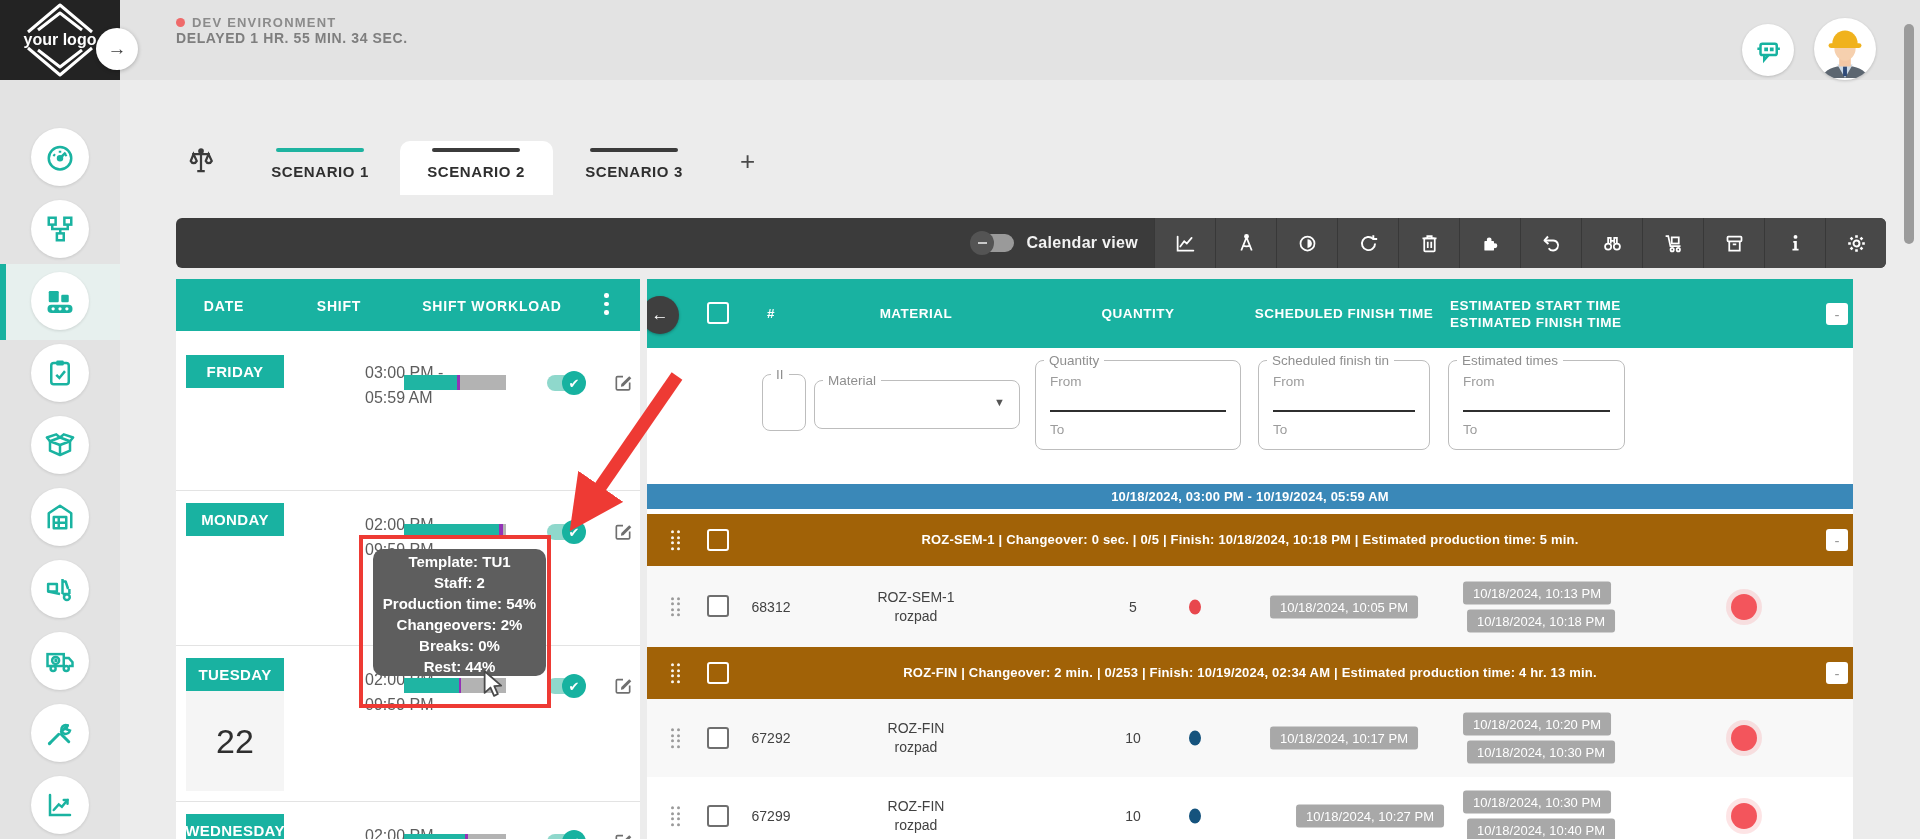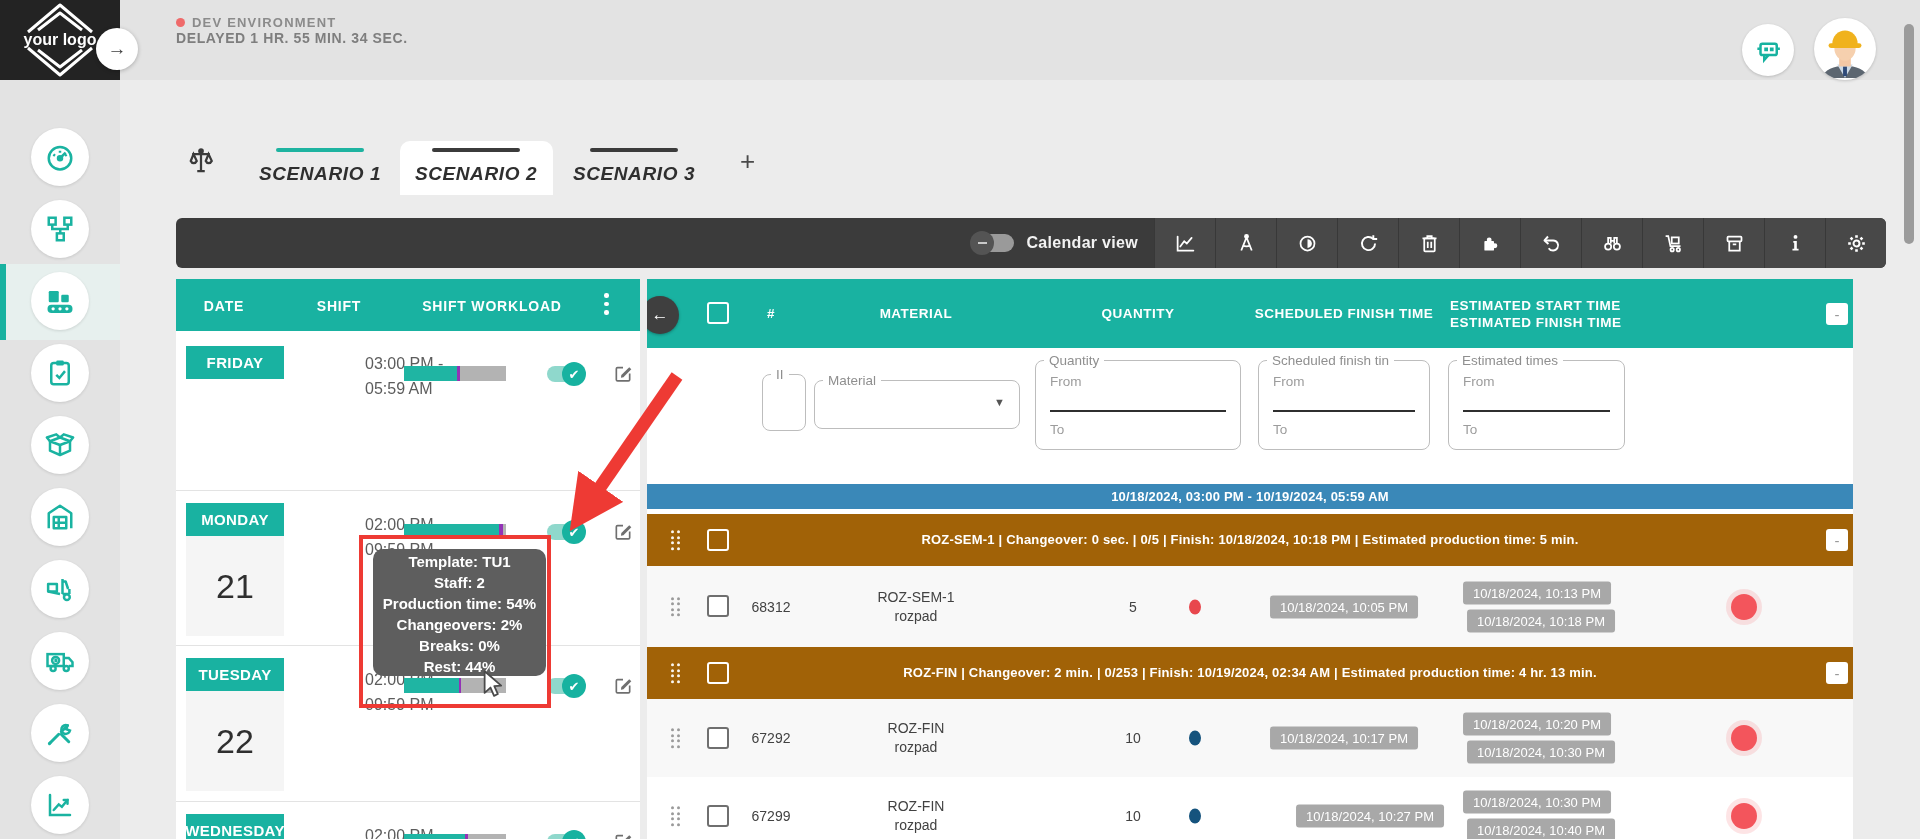--- a/index.html
+++ b/index.html
@@ -26,22 +26,22 @@
   
   .sidebar { position:absolute; left:0; top:80px; width:120px; height:759px; background:#e3e3e3; }
   .side-active-tile { position:absolute; left:0; top:184px; width:120px; height:76px; background:#e7f0ee; }
   .side-active-bar { position:absolute; left:0; top:0; width:6px; height:76px; background:#18b2a0; }
   .side-btn { position:absolute; left:31px; width:58px; height:58px; border-radius:50%; background:#fff;
     box-shadow:0 1px 3px rgba(0,0,0,.12); display:flex; align-items:center; justify-content:center; color:#1ab3a1; cursor:pointer; }
   .side-btn svg { width:30px; height:30px; }
 
   
   .scale-btn { position:absolute; left:186px; top:146px; width:30px; height:30px; color:#3a3a3a; cursor:pointer; }
-  .tab-label { position:absolute; top:163px; transform:translateX(-50%); font-size:19px; font-weight:bold;
-    color:#2f2f2f; letter-spacing:.6px; white-space:nowrap; cursor:pointer;font-style:italic; }
+  .tab-label { position:absolute; top:163px; transform:translateX(-50%); font-size:15px; font-weight:bold;
+    color:#2f2f2f; letter-spacing:.6px; white-space:nowrap; cursor:pointer; }
   .tab-bar { position:absolute; top:148px; width:88px; height:4px; border-radius:2px; }
   .tab-active-bg { position:absolute; left:400px; top:141px; width:153px; height:54px; background:#fff; border-radius:10px 10px 0 0; }
   .tab-add { position:absolute; left:740px; top:148px; font-size:26px; color:#4a4a4a; cursor:pointer; line-height:26px; }
 
   
   .toolbar { position:absolute; left:176px; top:218px; width:1710px; height:50px; background:#3b3b3b; border-radius:6px;
     display:flex; align-items:center; justify-content:flex-end; }
   .cal-toggle { display:flex; align-items:center; gap:12px; margin-right:16px; cursor:pointer; }
   .cal-pill { position:relative; width:40px; height:18px; border-radius:9px; background:#9a9a9a; }
   .cal-knob { position:absolute; left:-4px; top:-3px; width:24px; height:24px; border-radius:50%; background:#545454;
@@ -372,41 +372,40 @@
       <span class="sp-col" style="left:48px;">DATE</span>
       <span class="sp-col" style="left:163px;">SHIFT</span>
       <span class="sp-col" style="left:316px;">SHIFT WORKLOAD</span>
       <span class="kebab">
           <i></i>
           <i></i>
           <i></i>
         </span>
     </div>
 
-    <div class="shift-row" style="top:51px; height:159px;">
+    <div class="shift-row" style="top:60px; height:159px;">
       <div class="day-chip" style="top:16px;">FRIDAY</div>
       <div class="shift-time" style="top:21px;"><span>03:00 PM -</span><br><span>05:59 AM</span></div>
       <div class="wl-bar" style="top:36px;">
         <div class="wl-seg-prod" style="width: 52%;"></div>
         <div class="wl-seg-chg" style="width: 3%;"></div>
       </div>
       <div class="toggle" style="top:36px;">
         <span class="toggle-knob">✔</span>
       </div>
       <div class="edit-btn" style="top:33px;">
         <svg viewBox="0 0 24 24" fill="none" stroke="currentColor" stroke-width="2">
           <path d="M20 12.5 V20 a1.5 1.5 0 0 1 -1.5 1.5 h-13 A1.5 1.5 0 0 1 4 20 V7 a1.5 1.5 0 0 1 1.5 -1.5 H12"></path>
           <path d="M10 14.5 L19.5 5 L22 7.5 L12.5 17 L9.5 17.8 Z" fill="currentColor" stroke="none"></path>
         </svg>
       </div>
     </div>
 
     <div class="shift-row shift-sep" style="top:211px; height:155px;">
       <div class="day-chip" style="top:12px;">MONDAY</div>
-      <div class="date-cell" style="top:45px;">21</div>
       <div class="shift-time" style="top:21px;"><span>02:00 PM -</span><br><span>09:59 PM</span></div>
       <div class="wl-bar" style="top:33px;">
         <div class="wl-seg-prod" style="width: 93%;"></div>
         <div class="wl-seg-chg" style="width: 4%;"></div>
       </div>
       <div class="toggle" style="top:33px;">
         <span class="toggle-knob">✔</span>
       </div>
       <div class="edit-btn" style="top:30px;">
         <svg viewBox="0 0 24 24" fill="none" stroke="currentColor" stroke-width="2">

